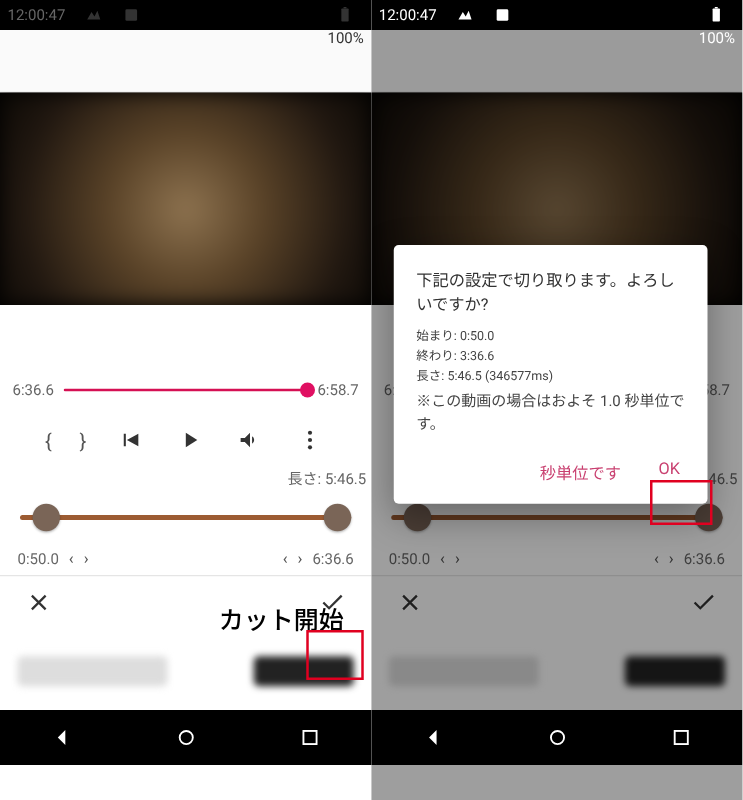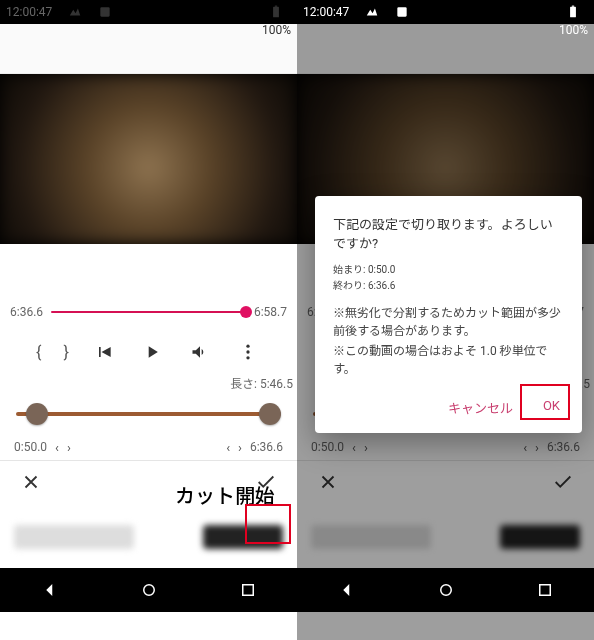--- a/index.html
+++ b/index.html
@@ -154,21 +154,21 @@
     height: 44px; background: #000; display: flex;
     align-items: center; justify-content: space-around;
     position: relative; z-index: 20;
   }
   .navbar .nb-btn { width: 40px; height: 40px; display: flex; align-items: center; justify-content: center; }
   .navbar svg { width: 18px; height: 18px; fill: none; stroke: #fff; stroke-width: 2; }
 
   
   .dialog {
     position: absolute;
-    left: 18px; right: 12px; top: 196px;
+    left: 18px; right: 28px; top: 196px;
     background: #fff; border-radius: 4px;
     box-shadow: 0 10px 30px rgba(0,0,0,0.35);
     padding: 18px 18px 10px 18px;
     z-index: 10;
     font-size: 13px; color: #444;
   }
   .dialog .dlg-title { font-size: 13px; color: #333; margin-bottom: 10px; }
   .dialog .dlg-line { font-size: 10px; color: #444; line-height: 1.6; }
   .dialog .dlg-note { font-size: 12px; color: #444; margin-top: 10px; line-height: 1.5; }
   .dialog .dlg-actions {
@@ -439,23 +439,23 @@
           <rect x="5" y="5" width="14" height="14"></rect>
         </svg>
       </span>
   </div>
 
   <div class="dim-overlay"></div>
 
   <div class="dialog">
     <div class="dlg-title">下記の設定で切り取ります。よろしいですか?</div>
     <div class="dlg-line">始まり: 0:50.0</div>
-    <div class="dlg-line">終わり: 6:36.6</div>
-    <div class="dlg-note">※無劣化で分割するためカット範囲が多少前後する場合があります。</div>
+    <div class="dlg-line">終わり: 3:36.6</div>
+    <div class="dlg-line">長さ: 5:46.5 (346577ms)</div>
     <div class="dlg-note" style="margin-top:2px">※この動画の場合はおよそ 1.0 秒単位です。</div>
     <div class="dlg-actions">
-      <span class="dlg-btn">キャンセル</span>
+      <span class="dlg-btn">秒単位です</span>
       <span class="dlg-btn">OK</span>
     </div>
   </div>
 
   <div class="highlight-box hl-ok"></div>
 </div>
 
 </body></html>

